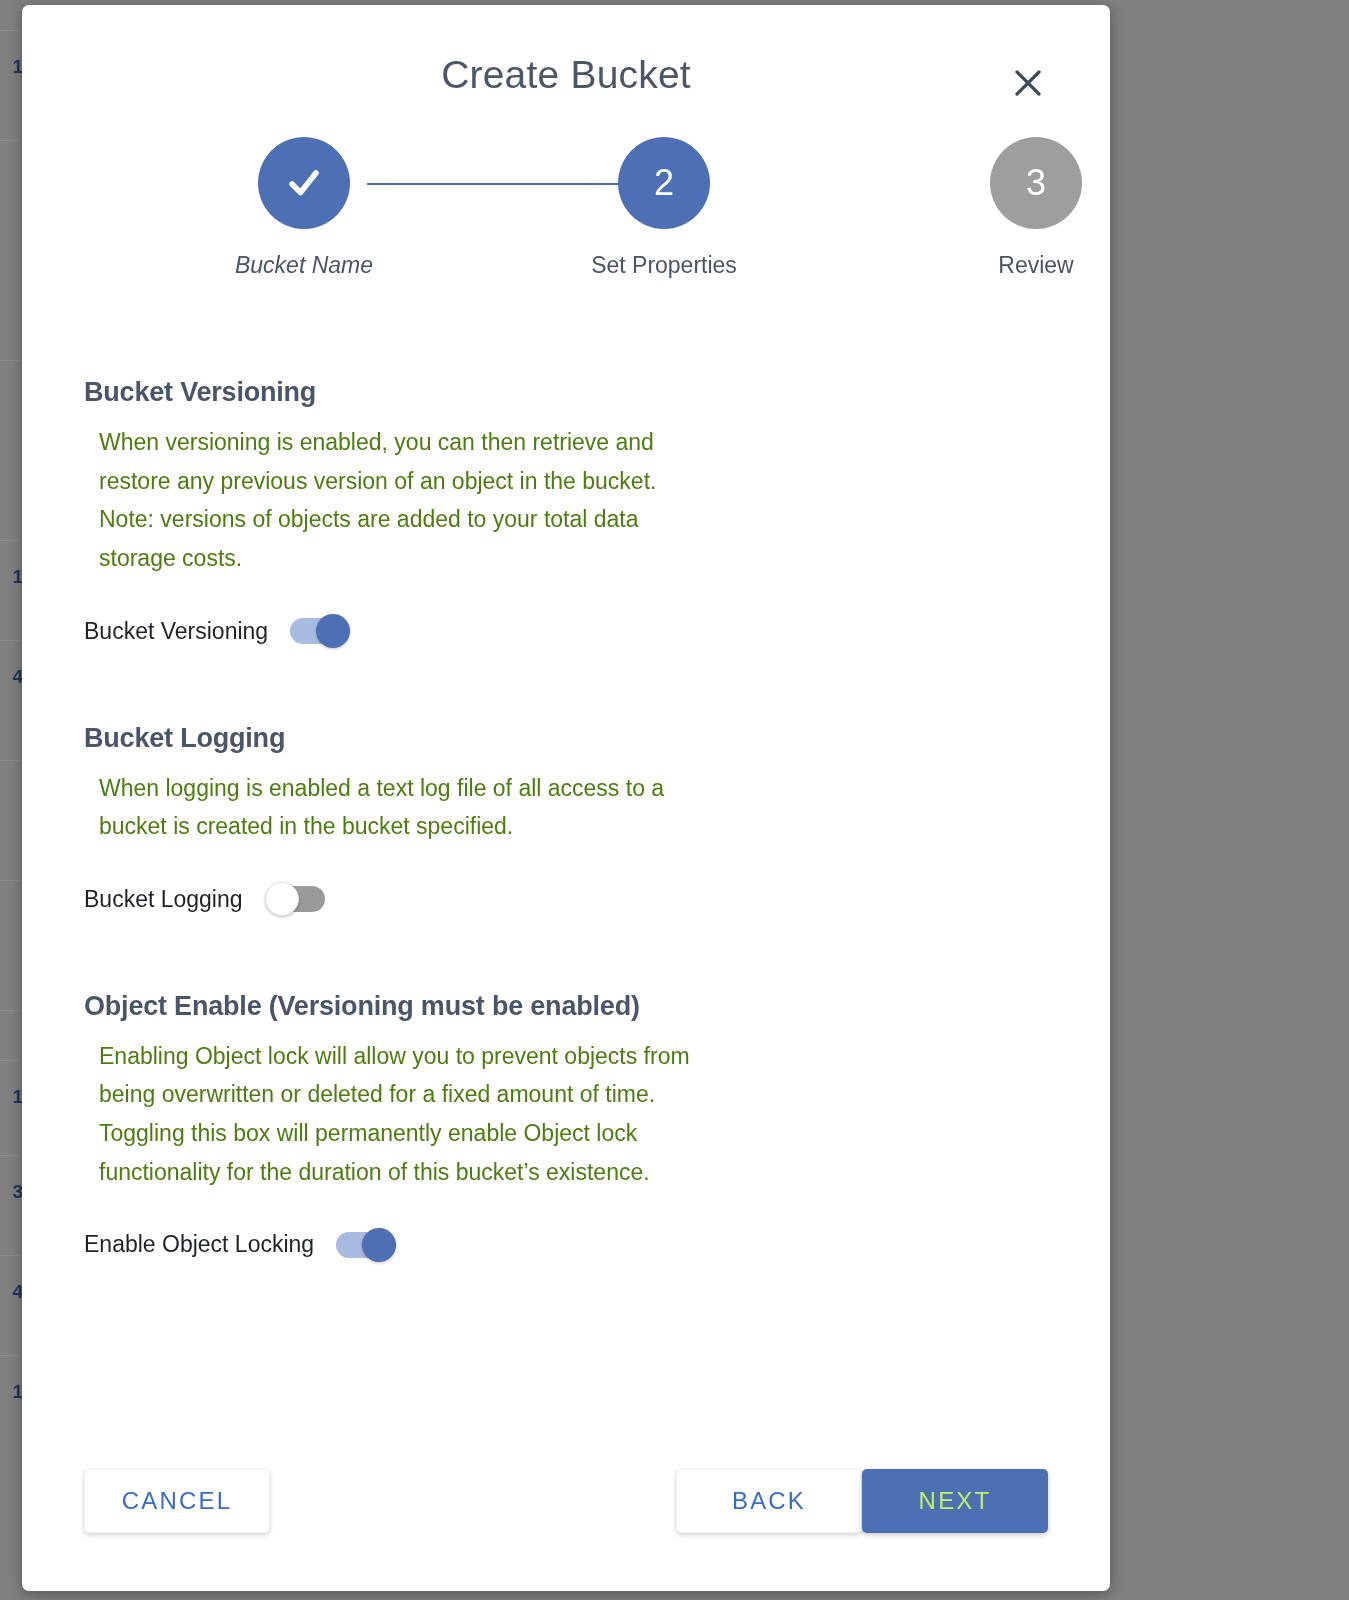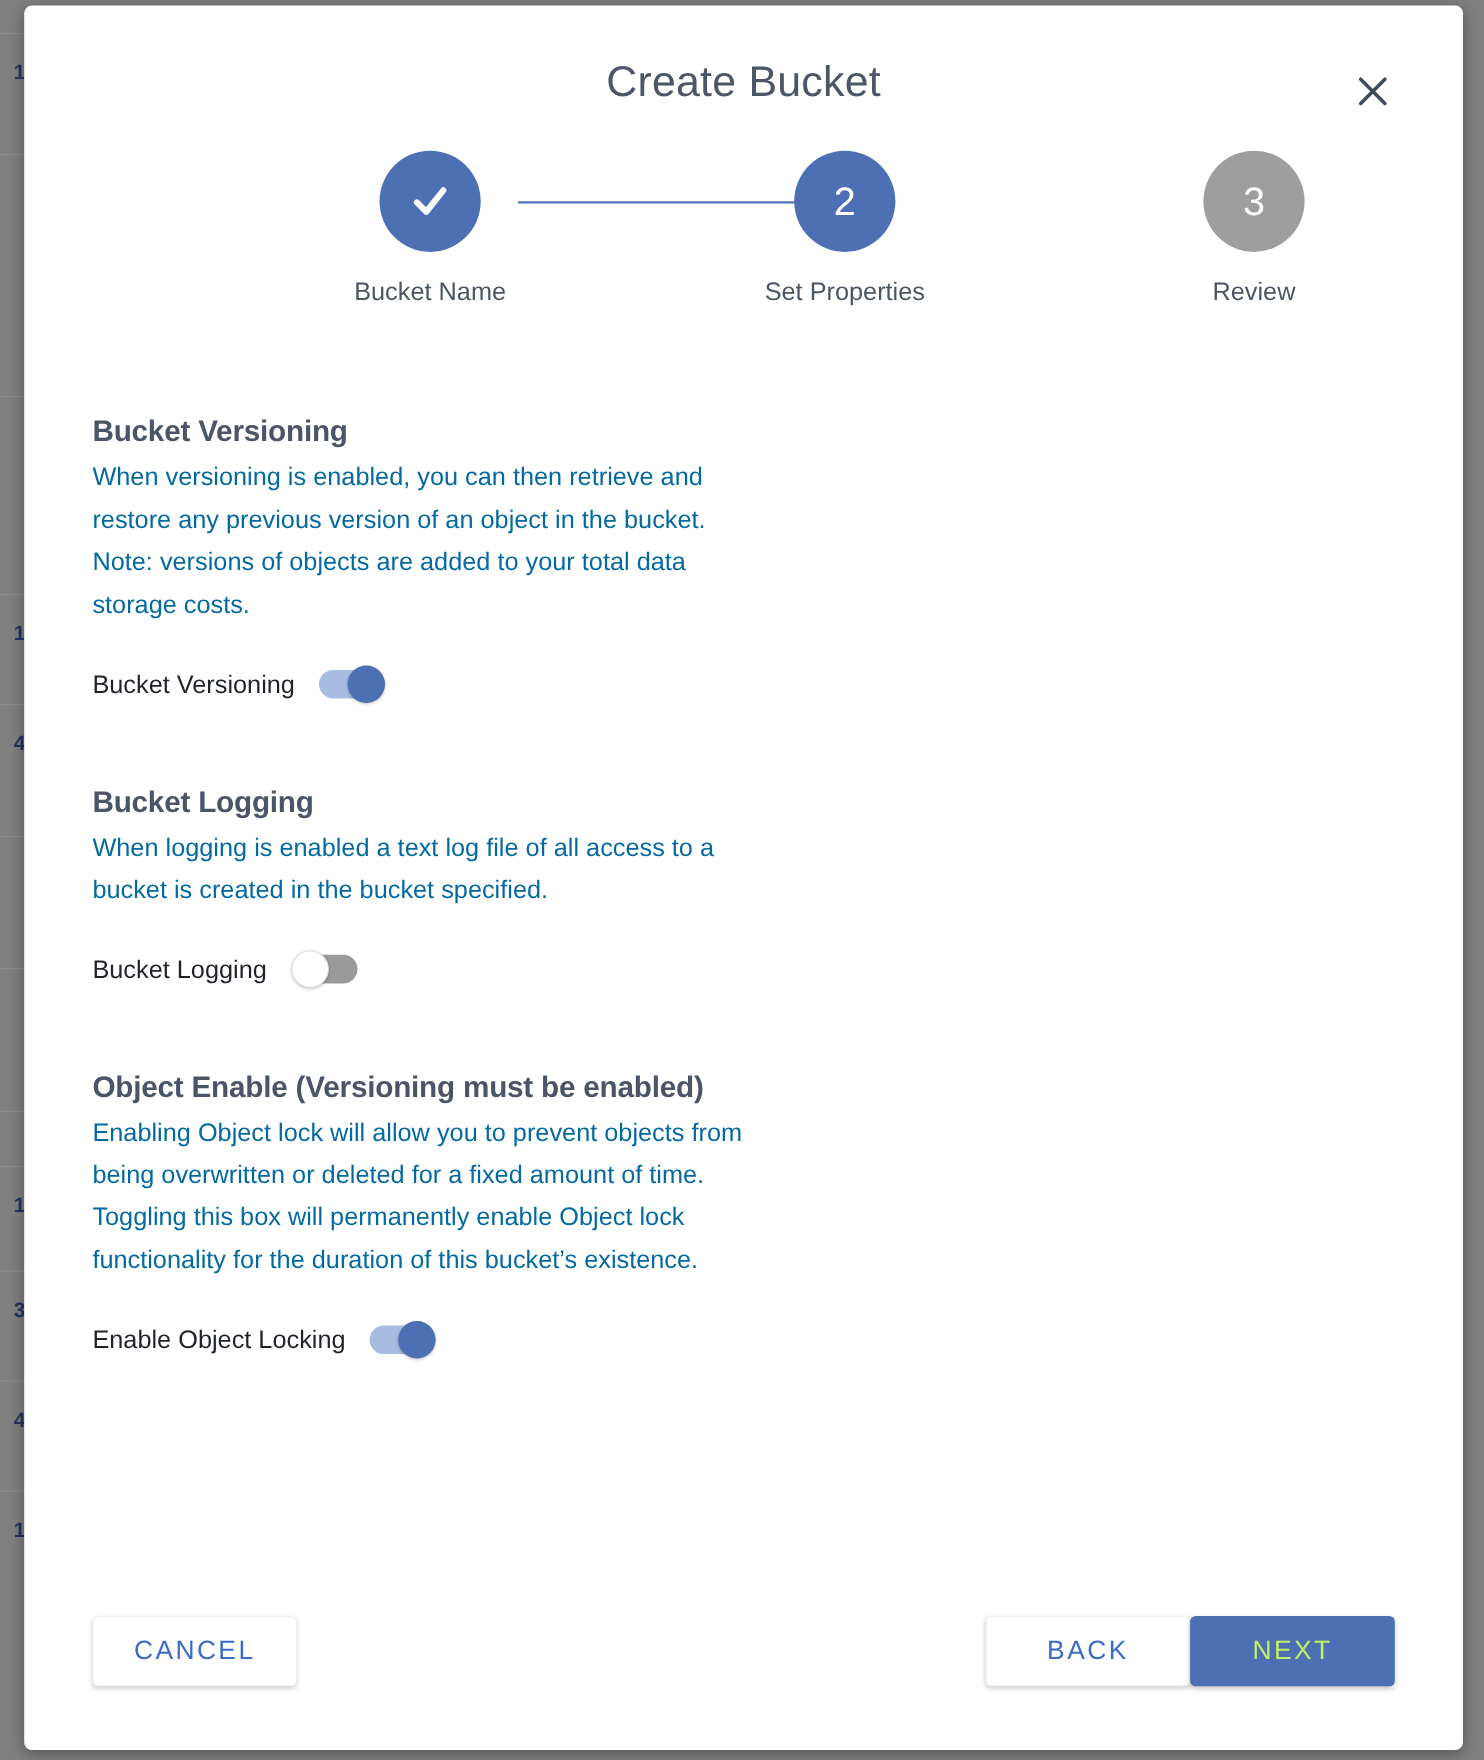--- a/index.html
+++ b/index.html
@@ -42,21 +42,21 @@
     padding-right: 1px;
     overflow: hidden;
     height: 74px;
   }
 
   
   #modal {
     position: absolute;
     left: 22px;
     top: 5px;
-    width: 1308px;
+    width: 1088px;
     height: 1586px;
     background: #ffffff;
     border-radius: 7px;
     box-shadow: 0 3px 14px rgba(0,0,0,0.35);
     overflow: hidden;
   }
 
   
   #modal-header {
     position: relative;
@@ -138,24 +138,24 @@
   .section { margin-bottom: 78px; }
   .section-title {
     font-size: 27px;
     font-weight: bold;
     color: #4a5568;
     margin: 0 0 6px 0;
     letter-spacing: -0.2px;
   }
   .section-desc {
     font-size: 23px;
-    color: #0369a1;
+    color: #4d7c0f;
     line-height: 1.68;
     max-width: 610px;
-    margin: 0;
+    margin: 15px;
   }
   .section-desc.wide { max-width: 640px; }
 
   .toggle-row {
     display: flex;
     align-items: center;
     margin-top: 40px;
   }
   .toggle-label {
     font-size: 23px;
@@ -270,21 +270,21 @@
     <div id="close-button">
       <svg width="30" height="30" viewBox="0 0 30 30" aria-hidden="true">
         <path d="M4 4 L26 26 M26 4 L4 26" stroke="#3f4a5a" stroke-width="3.2" stroke-linecap="round"></path>
       </svg>
     </div>
   </div>
 
   <div id="stepper">
     <div class="step-line" style="left:345px; width:300px;"></div>
 
-    <div class="step" style="left:135px;">
+    <div class="step" style="left:152px;font-style:italic;">
       <div class="step-circle done">
         <svg width="44" height="44" viewBox="0 0 44 44" aria-hidden="true">
           <path d="M10 23 L18.5 31.5 L34 12" stroke="#ffffff" stroke-width="5.5" fill="none" stroke-linecap="round" stroke-linejoin="round"></path>
         </svg>
       </div>
       <div class="step-label">Bucket Name</div>
     </div>
 
     <div class="step" style="left:512px;">
       <div class="step-circle active">2</div>

